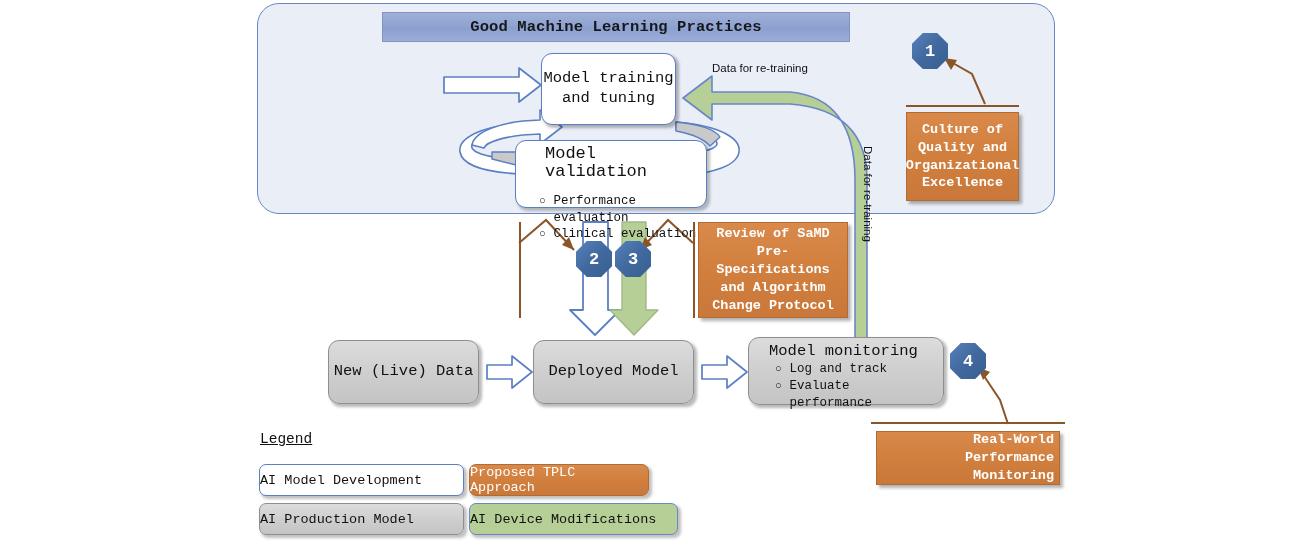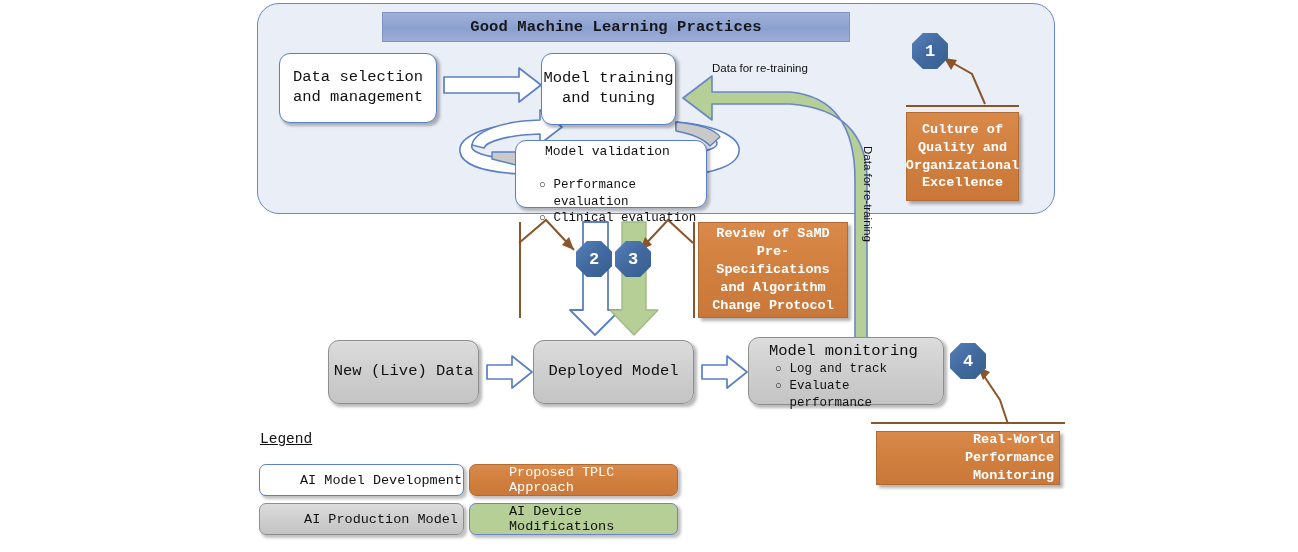--- a/index.html
+++ b/index.html
@@ -35,21 +35,21 @@
 
   #box-data-selection{left:279px;top:53px;width:158px;height:70px;}
   #box-model-training{left:541px;top:53px;width:135px;height:72px;}
 
   #box-model-validation{
     left:515px;top:140px;width:192px;height:68px;
     border-radius:11px;background:#ffffff;border:1.5px solid #5b7fc4;
     box-shadow:2.5px 2.5px 3px rgba(0,0,0,.25);
     padding:4px 6px 4px 9px;
   }
-  #mv-title{font-size:13px;line-height:1.05;margin:0 0 18px 20px;}
+  #mv-title{font-size:17px;line-height:1.05;margin:0 0 12px 20px;}
   .bullet-row{display:flex;align-items:flex-start;gap:8px;font-size:12.5px;line-height:1.35;margin-left:14px;}
   .bullet-o{font-size:11px;line-height:1.5;}
 
   #box-new-live-data{left:328px;top:340px;width:151px;height:64px;}
   #box-deployed-model{left:533px;top:340px;width:161px;height:64px;}
   #box-model-monitoring{
     left:748px;top:337px;width:196px;height:68px;
     border-radius:11px;
     background:linear-gradient(180deg,#dcdcdc 0%,#cfcfcf 48%,#c4c4c4 100%);
     border:1.4px solid #8e8e8e;
@@ -90,28 +90,28 @@
     filter:drop-shadow(1.5px 1.5px 1.5px rgba(0,0,0,.35));
   }
   #oct-1{left:912px;top:33px;}
   #oct-2{left:576px;top:241px;}
   #oct-3{left:615px;top:241px;}
   #oct-4{left:950px;top:343px;}
 
   
   #legend-title{left:260px;top:431px;font-size:14.5px;text-decoration:underline;}
   .legend-chip{
-    height:32px;border-radius:7px;display:flex;align-items:center;justify-content:center;
-    font-size:13.5px;box-shadow:2.5px 2.5px 3px rgba(0,0,0,.25);padding-left:39px;
+    height:32px;border-radius:7px;display:flex;align-items:center;justify-content:flex-start;
+    font-size:13.5px;box-shadow:2.5px 2.5px 3px rgba(0,0,0,.25);
   }
   #lg-ai-model-dev{left:259px;top:464px;width:205px;background:#ffffff;border:1.4px solid #5b7fc4;color:#111;}
   #lg-ai-prod{left:259px;top:503px;width:205px;
       background:linear-gradient(180deg,#dcdcdc 0%,#cfcfcf 48%,#c4c4c4 100%);
       border:1.3px solid #8e8e8e;color:#111;}
-  #lg-tplc{left:469px;top:464px;width:209px;
+  #lg-tplc{left:469px;top:464px;width:180px;
       background:linear-gradient(180deg,#d9894a 0%,#d1803f 45%,#c9783a 100%);
       border:1px solid #b06c32;color:#ffffff;}
   #lg-ai-device-mod{left:469px;top:503px;width:209px;
       background:#b6cf97;border:1.3px solid #6b86c8;color:#111;}
 
   svg{position:absolute;left:0;top:0;overflow:visible;}
   #overlay{width:1298px;height:552px;pointer-events:none;}
 
   .vtext{
     position:absolute;font-size:11.5px;color:#111;
@@ -206,23 +206,20 @@
 
     <g stroke="#8a5529" stroke-width="2" fill="none">
       <path d="M 1008 424 L 1000 400 L 978 367"></path>
       <path d="M 978 367 L 990 372 L 983 380 Z" fill="#8a5529" stroke="none"></path>
     </g>
   </svg>
 
   <div id="lbl-retrain-horiz">Data for re-training</div>
   <div class="vtext" id="lbl-retrain-vert">Data for re-training</div>
 
-  <div class="abs procbox white-box" id="box-data-selection">
-    <span>Data selection and management</span>
-  </div>
 
   <div class="abs procbox white-box" id="box-model-training">
     <span>Model training and tuning</span>
   </div>
 
   <div class="abs" id="box-model-validation">
     <div id="mv-title">Model validation</div>
     <div class="bullet-row">
       <span class="bullet-o">○</span>
       <span>Performance evaluation</span>

